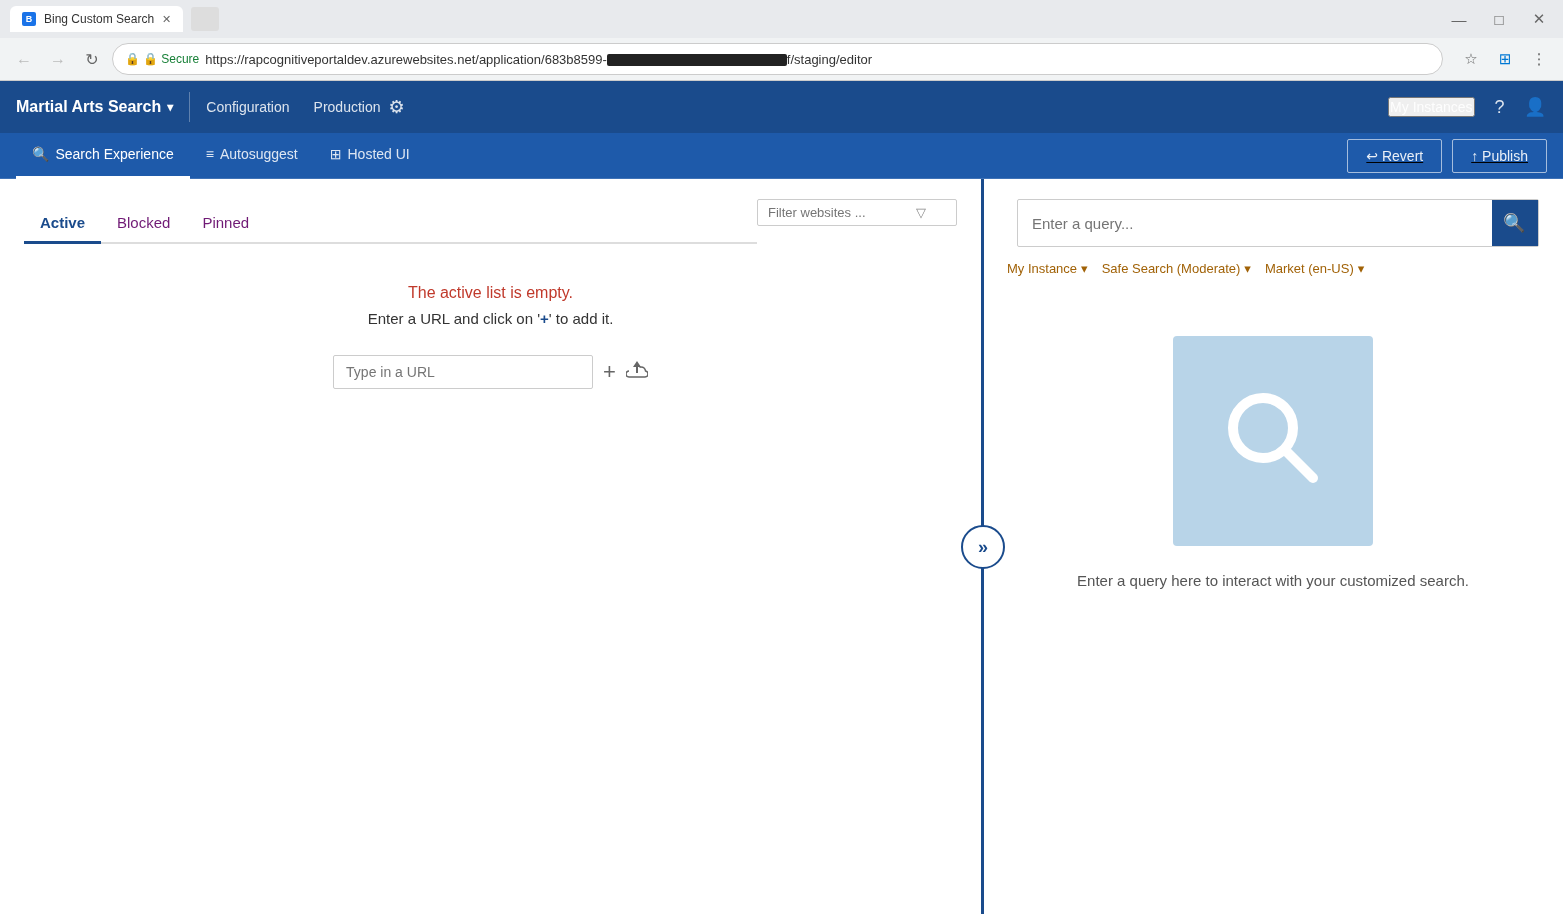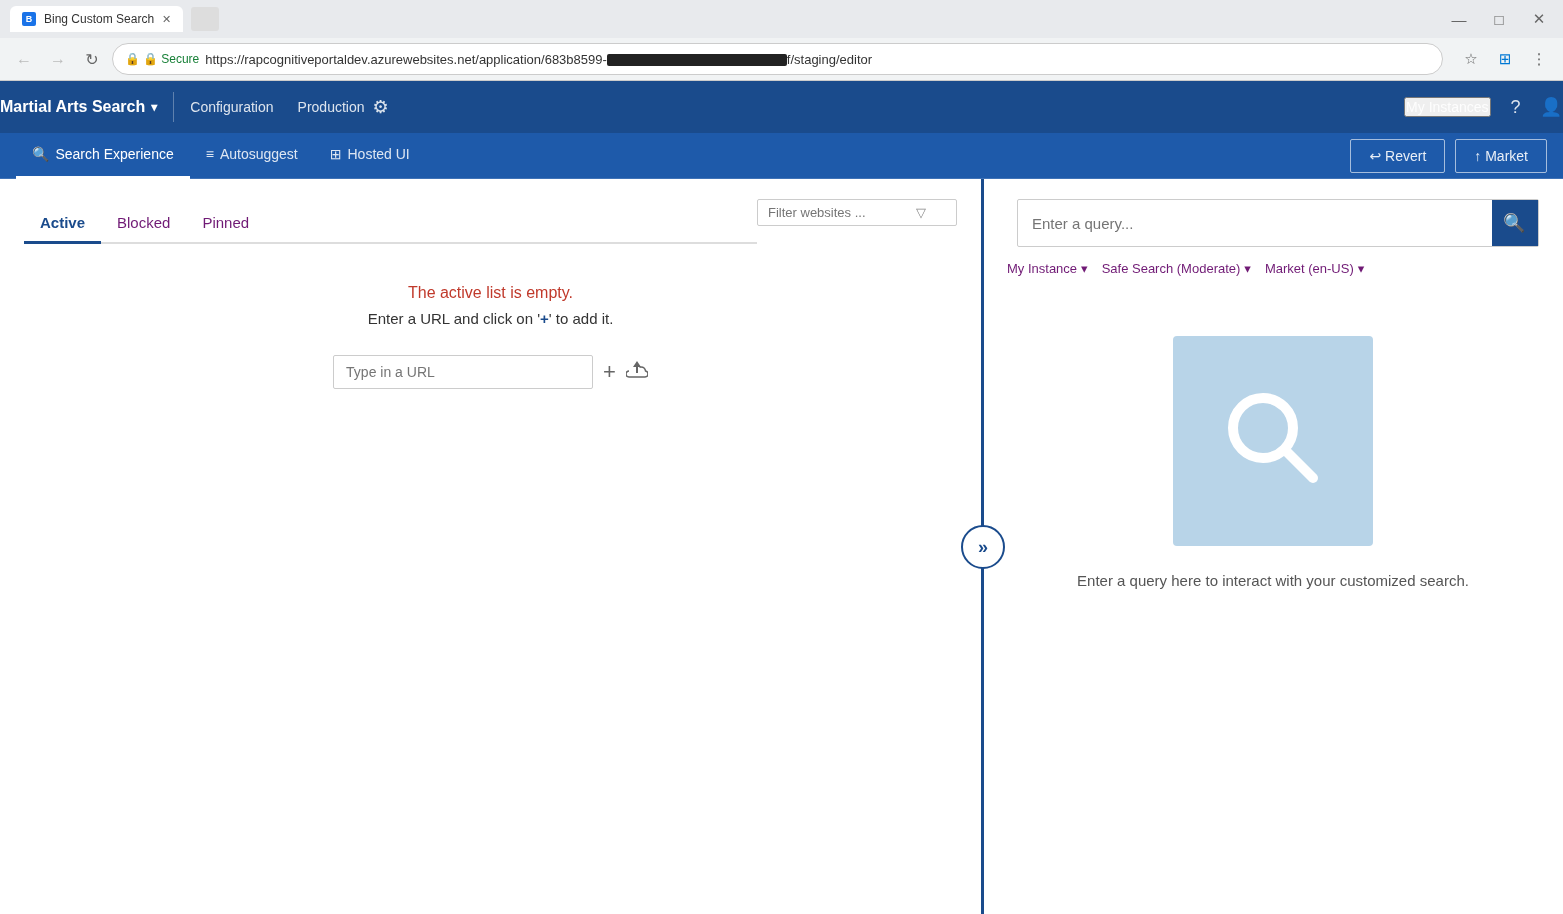--- a/index.html
+++ b/index.html
@@ -113,21 +113,21 @@
       height: calc(914px - 80px);
     }
 
     
     .top-nav {
       background: #1a4b8c;
       color: white;
       display: flex;
       align-items: center;
       height: 52px;
-      padding: 0 0;
+      padding: 0 16px;
     }
     .app-title {
       font-size: 16px;
       font-weight: 600;
       display: flex; align-items: center; gap: 6px;
       cursor: pointer;
     }
     .top-nav-divider {
       width: 1px;
       height: 30px;
@@ -198,20 +198,21 @@
     }
     .sub-nav-tab.active {
       color: #fff;
       border-bottom: 3px solid #fff;
     }
     .sub-nav-actions {
       margin-left: auto;
       display: flex;
       align-items: center;
       gap: 10px;
+      text-decoration: underline;
     }
     .revert-btn, .publish-btn {
       padding: 6px 18px;
       border-radius: 2px;
       font-size: 14px;
       cursor: pointer;
       display: flex; align-items: center; gap: 6px;
       height: 34px;
     }
     .revert-btn {
@@ -403,21 +404,21 @@
       display: flex;
       align-items: center;
       gap: 14px;
       margin-bottom: 30px;
     }
     .search-option-dropdown {
       display: flex;
       align-items: center;
       gap: 4px;
       font-size: 13px;
-      color: #701a75;
+      color: #a16207;
       cursor: pointer;
     }
 
     
     .vertical-line {
       position: absolute;
       left: -1px;
       top: 0;
       bottom: 0;
       width: 2px;
@@ -538,21 +539,21 @@
         <span>≡</span>
         <span>Autosuggest</span>
       </a>
       <a class="sub-nav-tab">
         <span>⊞</span>
         <span>Hosted UI</span>
       </a>
     </div>
     <div class="sub-nav-actions">
       <button class="revert-btn">↩ Revert</button>
-      <button class="publish-btn">↑ Market</button>
+      <button class="publish-btn">↑ Publish</button>
     </div>
   </div>
 
   <div class="main-content">
 
     <div class="left-panel">
 
       <div style="display:flex; align-items:flex-end; justify-content:space-between; margin-bottom:0;">
         <div class="tabs-row" style="margin-bottom:0; border-bottom: 2px solid #ddd; flex:1;">
           <div class="tab-item active">Active</div>

